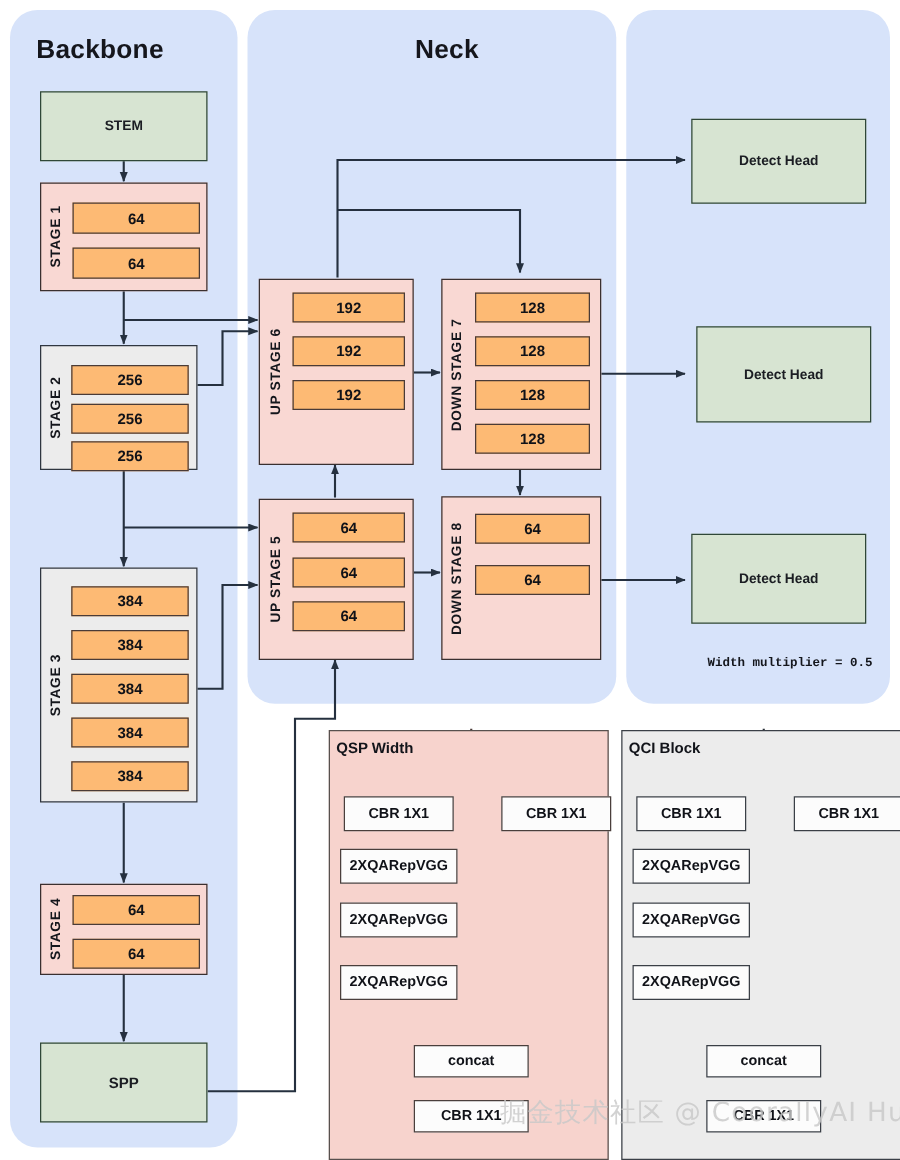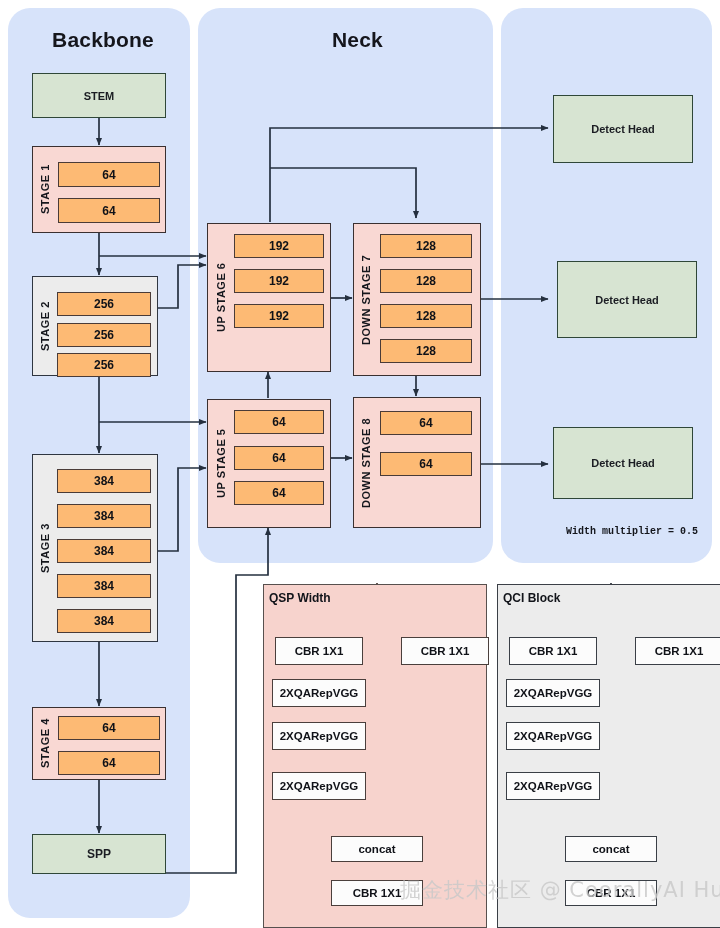--- a/index.html
+++ b/index.html
@@ -136,21 +136,21 @@
 </style>
 </head>
 <body>
 
 <div id="stage">
 
   <div class="panel" style="left:8px;  top:8px;  width:182px; height:910px;"></div>
   <div class="panel" style="left:198px;top:8px;  width:295px; height:555px;"></div>
   <div class="panel" style="left:501px;top:8px;  width:211px; height:555px;"></div>
 
-  <div class="panel-title" style="left:8px;top:28px;width:144px;padding-left:23px;">Backbone</div>
+  <div class="panel-title" style="left:8px;top:28px;width:144px;">Backbone</div>
   <div class="panel-title" style="left:198px;top:28px;width:295px;padding-left:12px;">Neck</div>
 
   <svg class="wires" viewBox="0 0 720 928">
     <defs>
       <marker id="ah" markerWidth="9" markerHeight="9" refX="7.4" refY="3.2" orient="auto" markerUnits="userSpaceOnUse">
         <path d="M0,0 L8,3.2 L0,6.4 z" fill="#25303f"></path>
       </marker>
       <marker id="ahd" markerWidth="9" markerHeight="9" refX="7.4" refY="3.2" orient="auto" markerUnits="userSpaceOnUse">
         <path d="M0,0 L8,3.2 L0,6.4 z" fill="#4a3a36"></path>
       </marker>
@@ -208,21 +208,21 @@
     <path class="wire-g" d="M553,800 L553,822 L611,822 L611,836" marker-end="url(#ahg)"></path>
 
     <path class="wire-g" d="M553,665 L594,665 L594,822"></path>
     <path class="wire-g" d="M553,707 L594,707"></path>
     <path class="wire-g" d="M553,750 L594,750"></path>
     <path class="wire-g" d="M689,665 L689,822 L611,822"></path>
     <path class="wire-g" d="M611,862 L611,880" marker-end="url(#ahg)"></path>
     <path class="wire-g" d="M611,906 L611,926" marker-end="url(#ahg)"></path>
   </svg>
 
-  <div class="node green" style="left:32px;top:73px;width:134px;height:45px;">STEM</div>
+  <div class="node green" style="left:32px;top:73px;width:134px;height:56px;">STEM</div>
 
   <div class="node stage-pink" style="left:32px;top:146px;width:134px;height:87px;"></div>
   <div class="vlabel" style="left:36px;top:152px;width:18px;height:75px;">STAGE 1</div>
   <div class="chan" style="left:58px;top:162px;width:102px;height:25px;">64</div>
   <div class="chan" style="left:58px;top:198px;width:102px;height:25px;">64</div>
 
   <div class="node stage-gray" style="left:32px;top:276px;width:126px;height:100px;"></div>
   <div class="vlabel" style="left:36px;top:282px;width:18px;height:88px;">STAGE 2</div>
   <div class="chan" style="left:57px;top:292px;width:94px;height:24px;">256</div>
   <div class="chan" style="left:57px;top:323px;width:94px;height:24px;">256</div>
@@ -234,21 +234,21 @@
   <div class="chan" style="left:57px;top:504px;width:94px;height:24px;">384</div>
   <div class="chan" style="left:57px;top:539px;width:94px;height:24px;">384</div>
   <div class="chan" style="left:57px;top:574px;width:94px;height:24px;">384</div>
   <div class="chan" style="left:57px;top:609px;width:94px;height:24px;">384</div>
 
   <div class="node stage-pink" style="left:32px;top:707px;width:134px;height:73px;"></div>
   <div class="vlabel" style="left:36px;top:712px;width:18px;height:62px;">STAGE 4</div>
   <div class="chan" style="left:58px;top:716px;width:102px;height:24px;">64</div>
   <div class="chan" style="left:58px;top:751px;width:102px;height:24px;">64</div>
 
-  <div class="node green" style="left:32px;top:834px;width:134px;height:40px;font-size:12px;">SPP</div>
+  <div class="node green" style="left:32px;top:834px;width:134px;height:64px;font-size:12px;">SPP</div>
 
   <div class="node stage-pink" style="left:207px;top:223px;width:124px;height:149px;"></div>
   <div class="vlabel" style="left:212px;top:229px;width:18px;height:137px;">UP STAGE 6</div>
   <div class="chan" style="left:234px;top:234px;width:90px;height:24px;">192</div>
   <div class="chan" style="left:234px;top:269px;width:90px;height:24px;">192</div>
   <div class="chan" style="left:234px;top:304px;width:90px;height:24px;">192</div>
 
   <div class="node stage-pink" style="left:353px;top:223px;width:128px;height:153px;"></div>
   <div class="vlabel" style="left:357px;top:229px;width:18px;height:141px;">DOWN STAGE 7</div>
   <div class="chan" style="left:380px;top:234px;width:92px;height:24px;">128</div>

